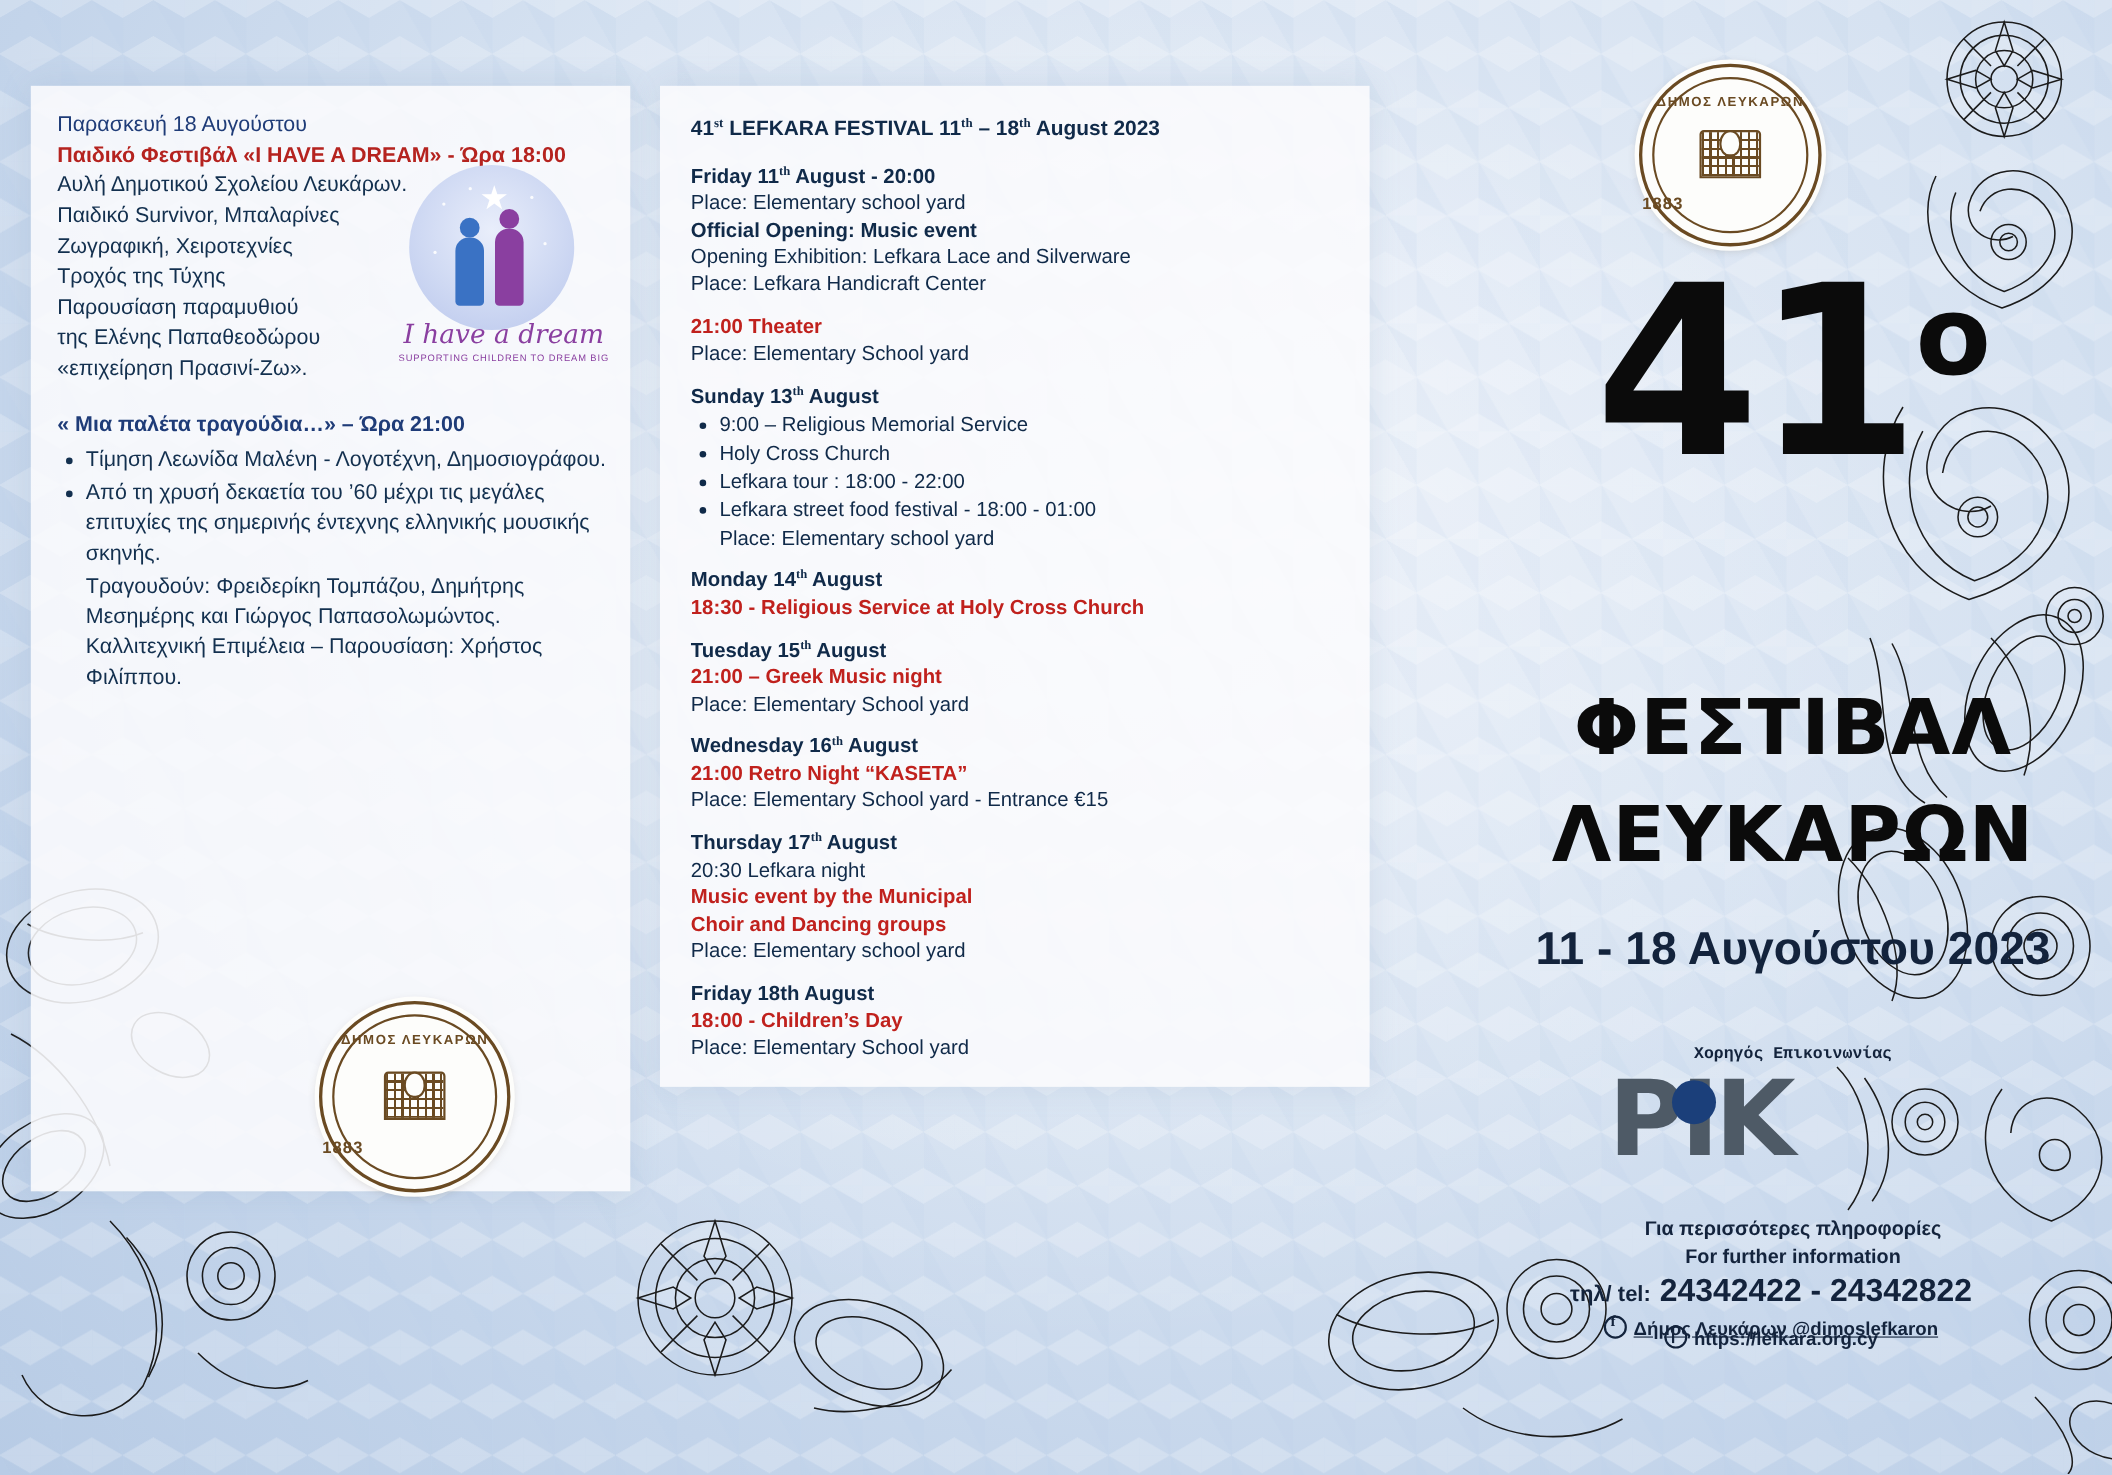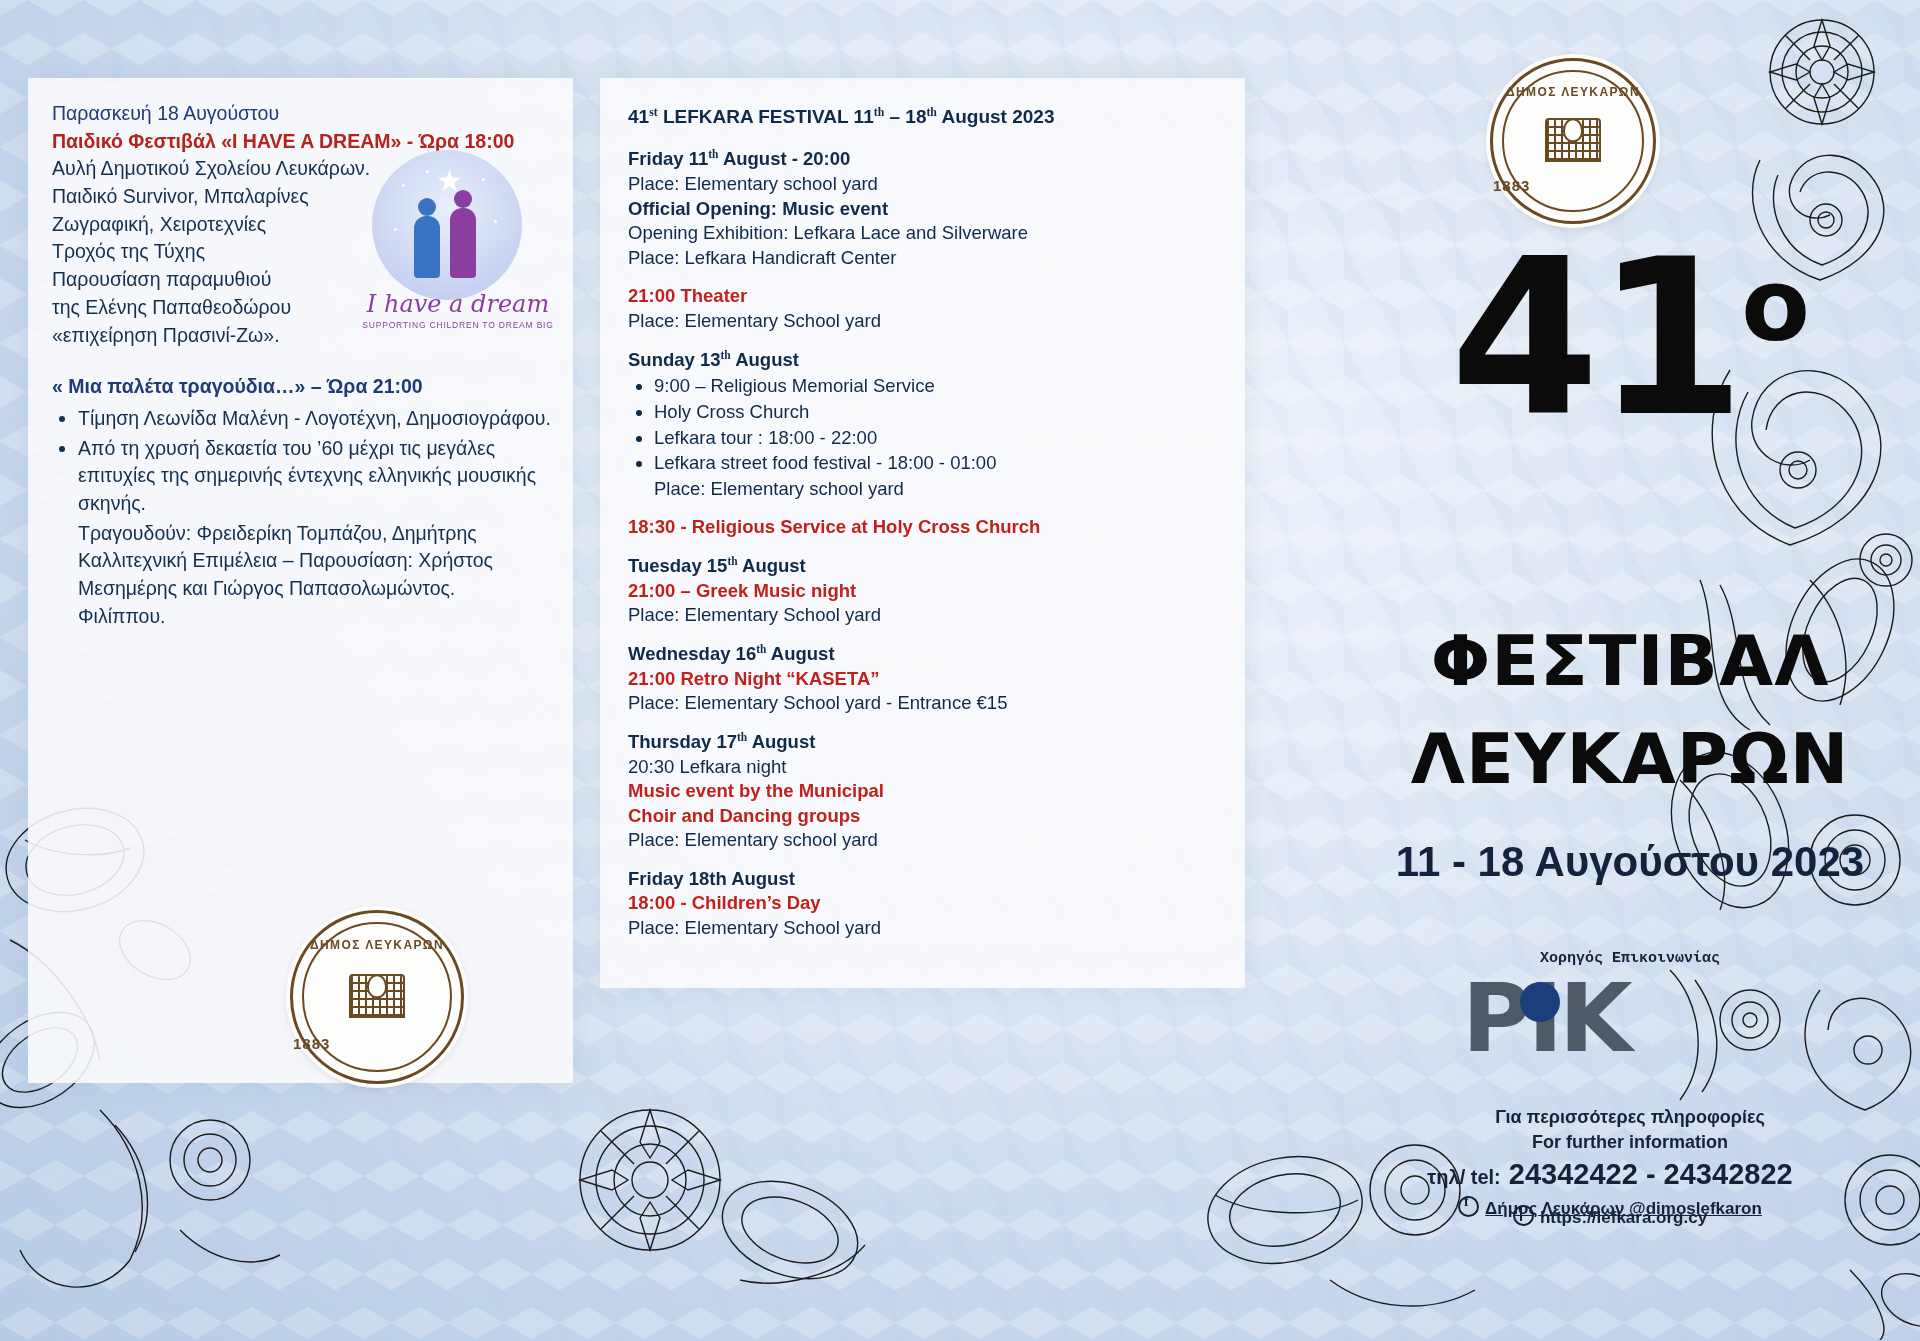--- a/index.html
+++ b/index.html
@@ -458,22 +458,22 @@
 
       <div style="height:24px"></div>
 
       <div class="head-blue">« Μια παλέτα τραγούδια…» – Ώρα 21:00</div>
       <ul class="bullets">
         <li>Τίμηση Λεωνίδα Μαλένη - Λογοτέχνη, Δημοσιογράφου.</li>
         <li>Από τη χρυσή δεκαετία του ’60  μέχρι τις μεγάλες επιτυχίες της σημερινής έντεχνης ελληνικής μουσικής σκηνής.</li>
       </ul>
       <div style="padding-left:26px">
         <div>Τραγουδούν: Φρειδερίκη Τομπάζου, Δημήτρης</div>
+        <div>Μεσημέρης και Γιώργος Παπασολωμώντος.</div>
         <div>Καλλιτεχνική Επιμέλεια – Παρουσίαση: Χρήστος</div>
-        <div>Μεσημέρης και Γιώργος Παπασολωμώντος.</div>
         <div>Φιλίππου.</div>
       </div>
     </div>
 
     <div class="kids-img">
       <div class="kids-circle">
         <span class="star">★</span>
         <span class="dot" style="left:30px;top:34px"></span>
         <span class="dot" style="left:110px;top:28px"></span>
         <span class="dot" style="left:122px;top:70px"></span>
@@ -513,20 +513,21 @@
         <ul>
           <li>9:00 – Religious Memorial Service</li>
           <li>Holy Cross Church</li>
           <li>Lefkara  tour : 18:00 - 22:00</li>
           <li>Lefkara street food festival - 18:00 - 01:00</li>
         </ul>
         <div style="padding-left:26px">Place: Elementary school yard</div>
       </div>
 
       <div class="ev">
+        <div class="d"><span>Monday 14</span><sup>th</sup><span> August</span></div>
         <div class="r">18:30 - Religious Service at Holy Cross Church</div>
       </div>
 
       <div class="ev">
         <div class="d"><span>Tuesday 15</span><sup>th</sup><span> August</span></div>
         <div class="r">21:00 – Greek Music night</div>
         <div class="p">Place:  Elementary School yard</div>
       </div>
 
       <div class="ev">

